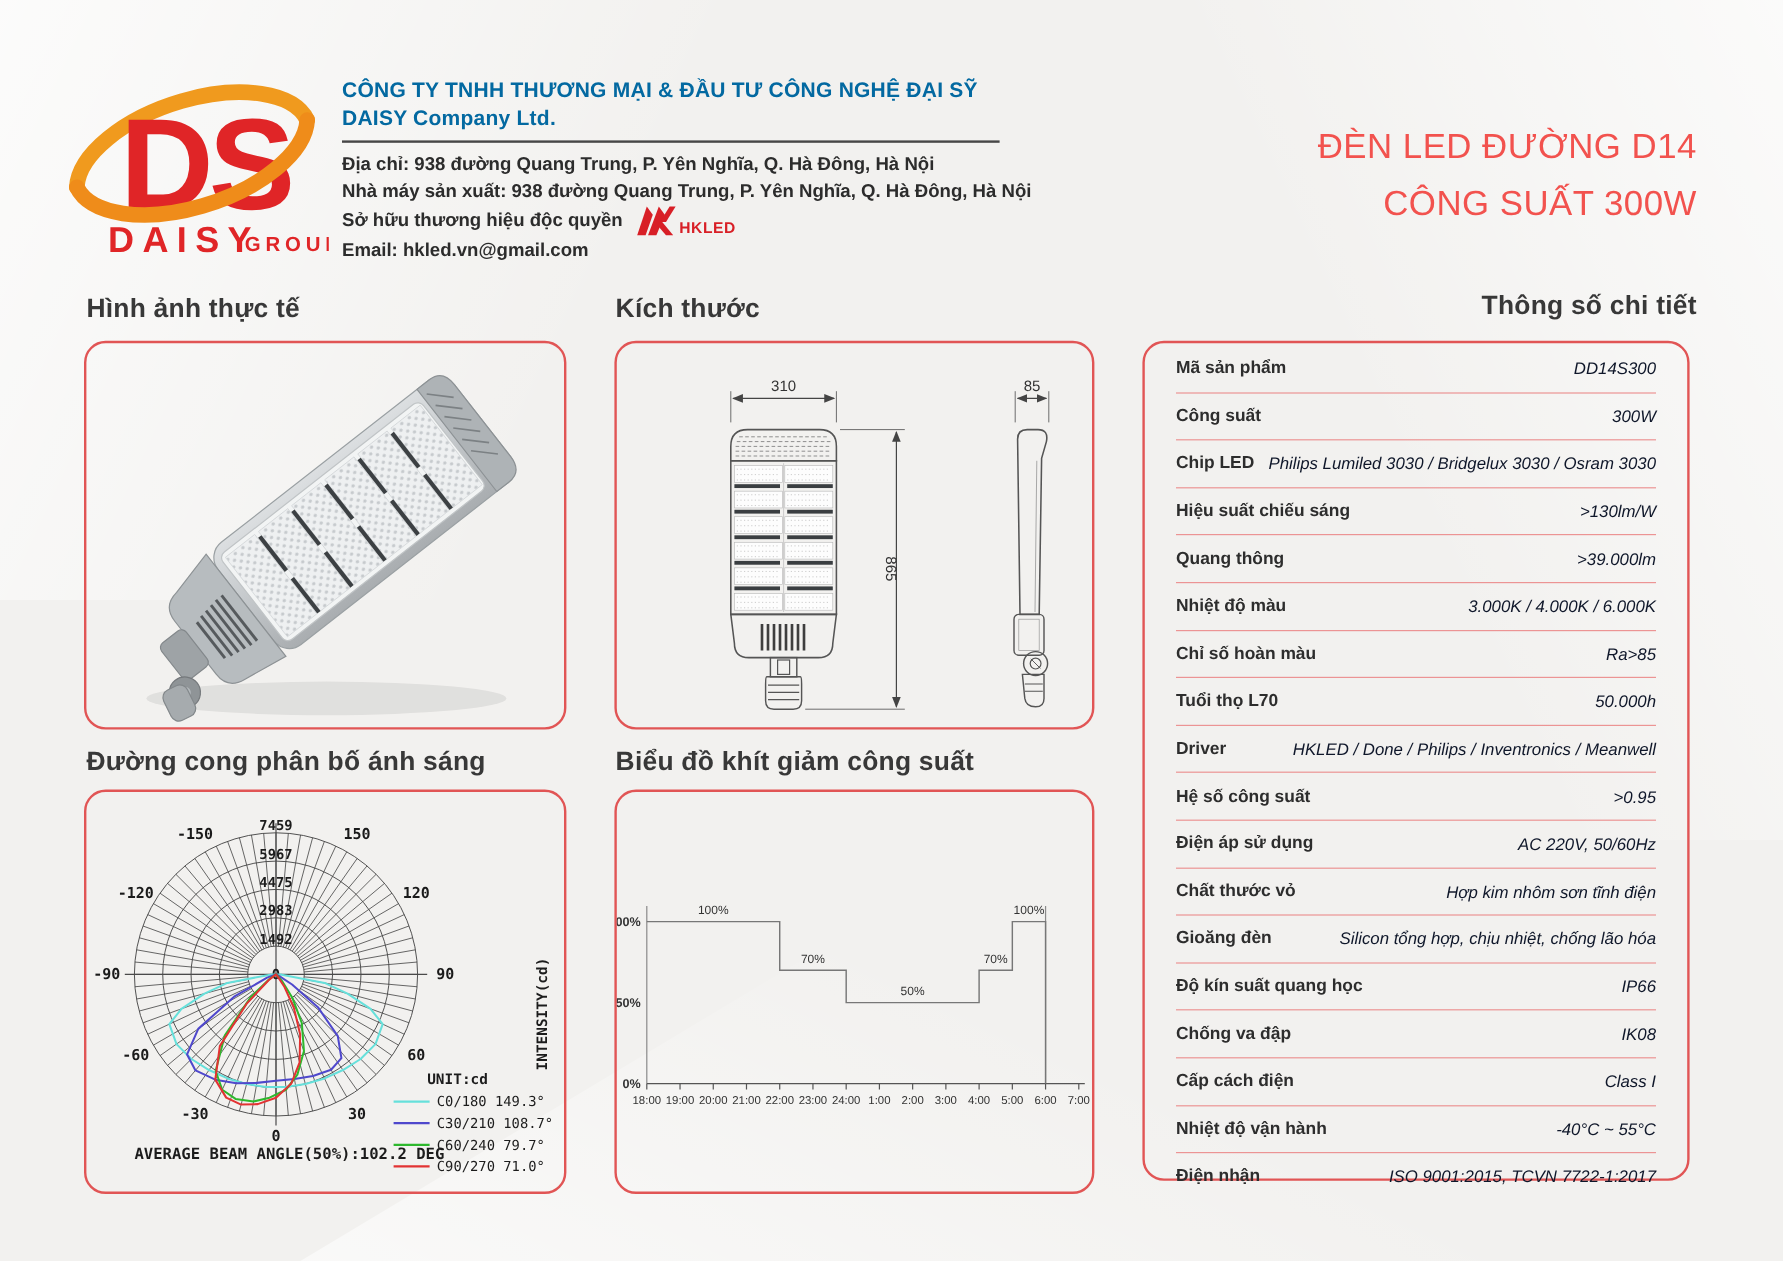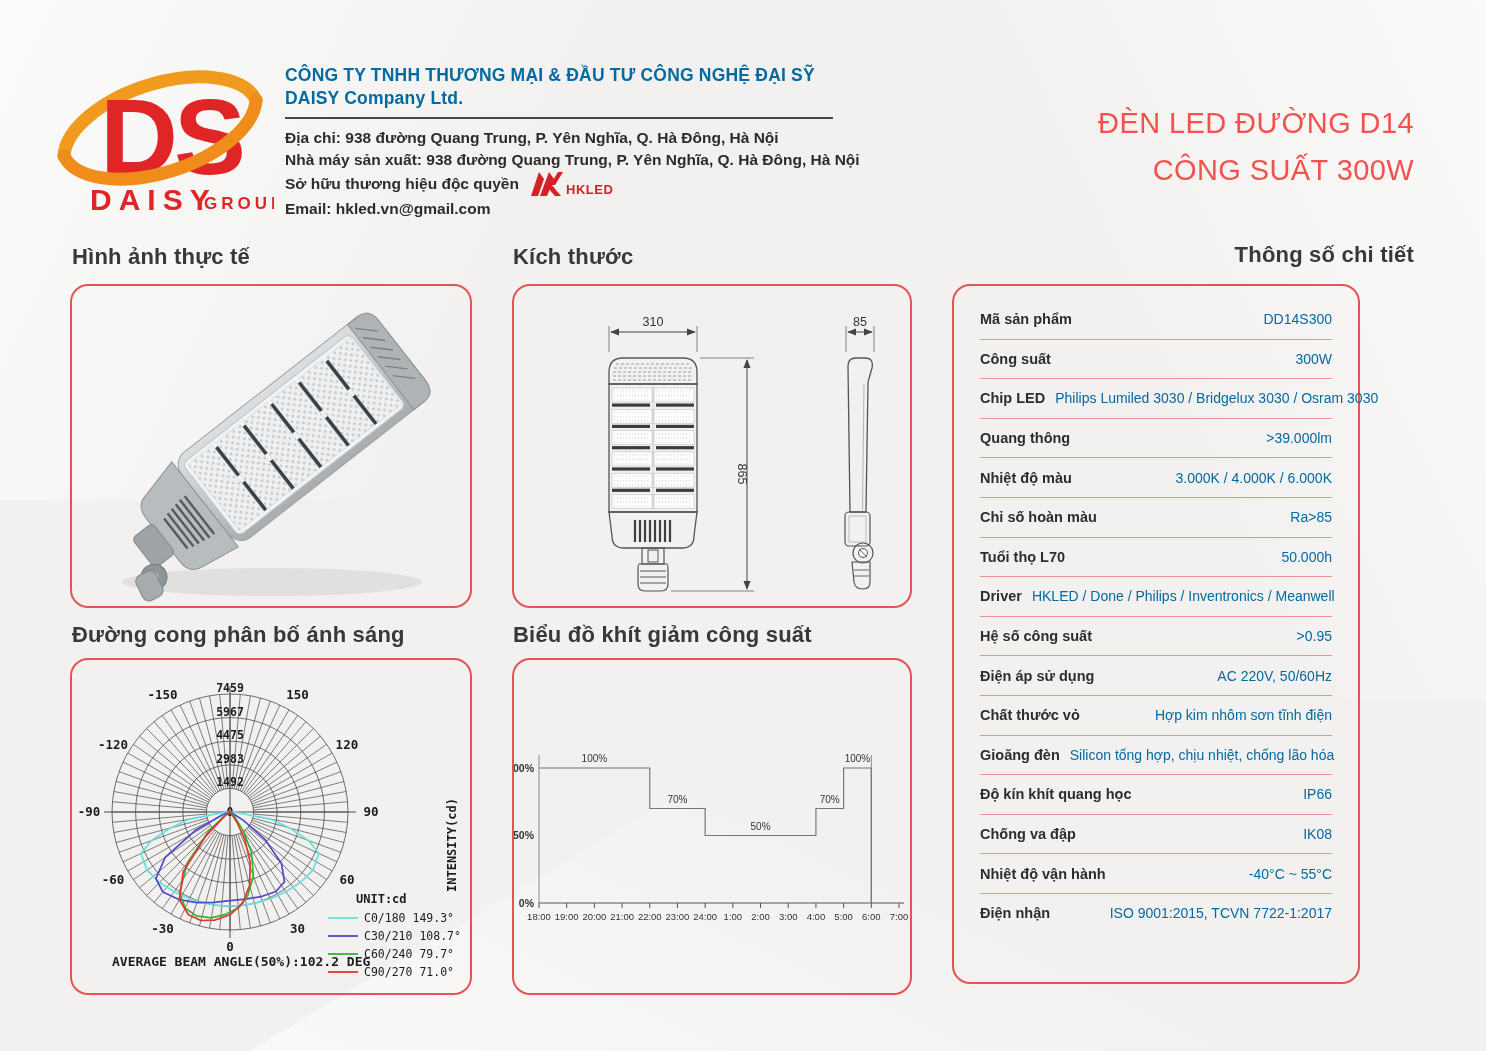--- a/index.html
+++ b/index.html
@@ -29,31 +29,31 @@
   #photo-title{left:72px;top:244px}
   #dims-title{left:513px;top:244px}
   #specs-title{right:72px;top:242px}
   #curve-title{left:72px;top:622px}
   #power-title{left:513px;top:622px}
 
   
   .card{position:absolute;border:2px solid #e15555;border-radius:18px;box-sizing:border-box}
   #photo-card{left:70px;top:284px;width:402px;height:324px}
   #dims-card{left:512px;top:284px;width:400px;height:324px}
-  #specs-card{left:952px;top:284px;width:408px;height:700px;padding:14px 26px}
+  #specs-card{left:952px;top:284px;width:456px;height:700px;padding:2px 26px}
   #curve-card{left:70px;top:658px;width:402px;height:337px}
   #power-card{left:512px;top:658px;width:400px;height:337px}
   .card svg{display:block}
 
   
   .spec-row{height:38.6px;display:flex;justify-content:space-between;align-items:center;
     border-bottom:1.5px solid #ec9494;gap:10px}
   .spec-row:last-child{border-bottom:none}
   .spec-label{font-weight:bold;font-size:14.5px;color:#2d2d2d;white-space:nowrap}
-  .spec-value{font-size:14px;color:#0369a1;text-align:center;white-space:nowrap}
+  .spec-value{font-style:italic;font-size:14px;color:#0f172a;text-align:center;white-space:nowrap}
 </style>
 </head>
 <body>
 
 <div class="bg-shape" id="bg1"></div>
 <div class="bg-shape" id="bg2"></div>
 <div class="bg-shape" id="bg3"></div>
 
 <div id="logo-wrap">
   <svg width="222" height="162" viewBox="0 0 222 162">
@@ -301,20 +301,24 @@
       </div>
       <div class="spec-row">
         <span class="spec-label">Công suất</span>
         <span class="spec-value">300W</span>
       </div>
       <div class="spec-row">
         <span class="spec-label">Chip LED</span>
         <span class="spec-value">Philips Lumiled 3030 / Bridgelux 3030 / Osram 3030</span>
       </div>
       <div class="spec-row">
+        <span class="spec-label">Hiệu suất chiếu sáng</span>
+        <span class="spec-value">&gt;130lm/W</span>
+      </div>
+      <div class="spec-row">
         <span class="spec-label">Quang thông</span>
         <span class="spec-value">&gt;39.000lm</span>
       </div>
       <div class="spec-row">
         <span class="spec-label">Nhiệt độ màu</span>
         <span class="spec-value">3.000K / 4.000K / 6.000K</span>
       </div>
       <div class="spec-row">
         <span class="spec-label">Chỉ số hoàn màu</span>
         <span class="spec-value">Ra&gt;85</span>
@@ -337,26 +341,30 @@
       </div>
       <div class="spec-row">
         <span class="spec-label">Chất thước vỏ</span>
         <span class="spec-value">Hợp kim nhôm sơn tĩnh điện</span>
       </div>
       <div class="spec-row">
         <span class="spec-label">Gioăng đèn</span>
         <span class="spec-value">Silicon tổng hợp, chịu nhiệt, chống lão hóa</span>
       </div>
       <div class="spec-row">
-        <span class="spec-label">Độ kín khít quang học</span>
+        <span class="spec-label">Độ kín suất quang học</span>
         <span class="spec-value">IP66</span>
       </div>
       <div class="spec-row">
         <span class="spec-label">Chống va đập</span>
         <span class="spec-value">IK08</span>
+      </div>
+      <div class="spec-row">
+        <span class="spec-label">Cấp cách điện</span>
+        <span class="spec-value">Class I</span>
       </div>
       <div class="spec-row">
         <span class="spec-label">Nhiệt độ vận hành</span>
         <span class="spec-value">-40°C ~ 55°C</span>
       </div>
       <div class="spec-row">
         <span class="spec-label">Điện nhận</span>
         <span class="spec-value">ISO 9001:2015, TCVN 7722-1:2017</span>
       </div>
     </div>

